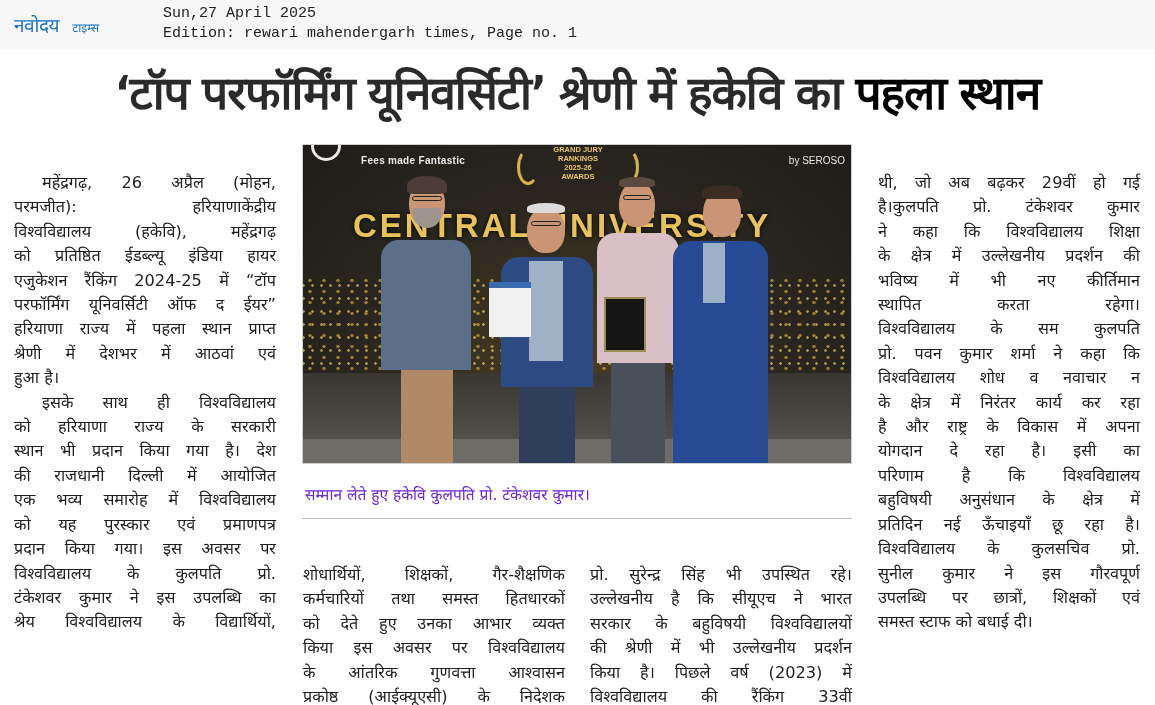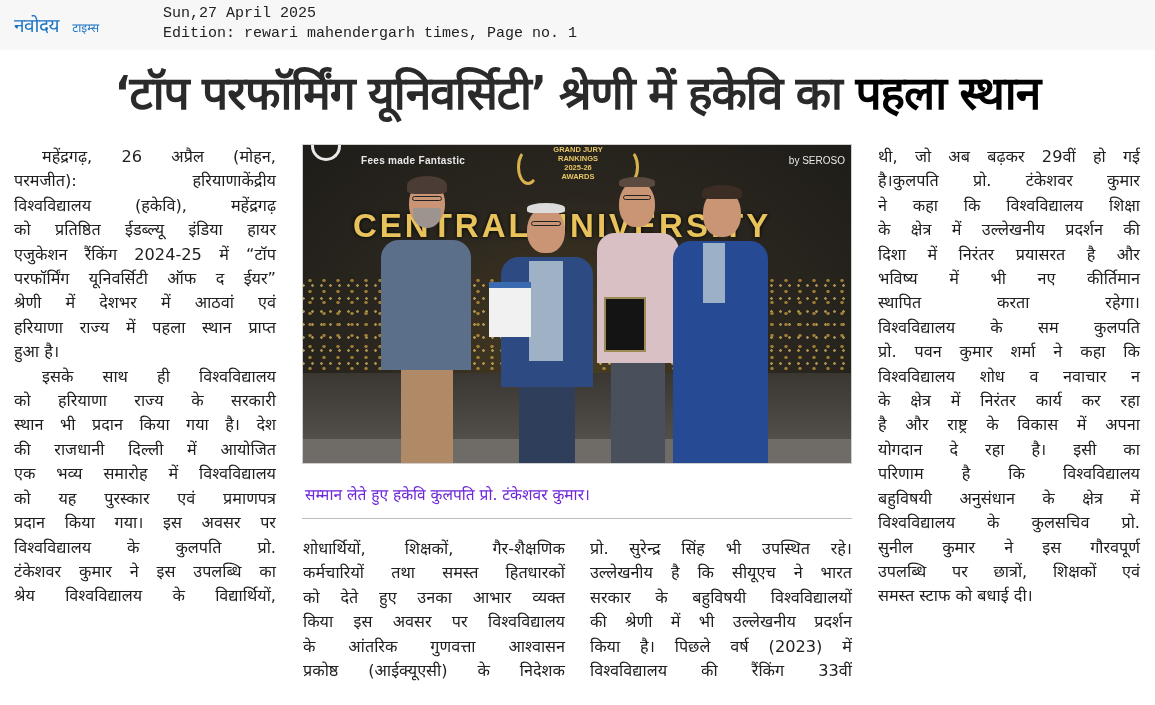--- a/index.html
+++ b/index.html
@@ -8,21 +8,21 @@
 
   .topbar { position: absolute; left: 0; top: 0; width: 1155px; height: 50px; background: #f7f7f7; }
   .logo { position: absolute; left: 14px; top: 12px; display: flex; align-items: baseline; }
   .logo-main { color: #1a74c4; font-weight: normal; font-size: 19px; letter-spacing: -0.5px; font-family: "DejaVu Sans", sans-serif; }
   .logo-sub { color: #1a74c4; font-size: 12px; margin-left: 13px; }
   .meta { position: absolute; left: 163px; top: 4px; font-family: Liberation Mono, monospace; font-size: 15px; line-height: 20px; color: #222; }
 
   .headline { position: absolute; left: 0; top: 58px; width: 1155px; text-align: center; font-family: "DejaVu Sans Condensed", "DejaVu Sans", sans-serif; font-size: 46px; line-height: 70px; color: #2a2a2a; font-stretch: condensed; letter-spacing: -1px; white-space: nowrap; }
   .headline .red { color: #000000; }
 
-  .col { position: absolute; font-family: "DejaVu Sans", sans-serif; font-size: 16.2px; line-height: 24.4px; color: #1e1e1e; text-align: justify; text-align-last: justify; }
+  .col { position: absolute; font-family: "DejaVu Sans", sans-serif; font-size: 16.2px; line-height: 24.4px; color: #1e1e1e; text-align: justify; text-align-last: justify; margin-top: 26px; }
   .col p { display: block; }
   .col .last { text-align-last: left; }
   .col .indent { text-indent: 28px; }
   .col1 { left: 14px; top: 145px; width: 262px; }
   .col2 { left: 303px; top: 537px; width: 262px; }
   .col3 { left: 590px; top: 537px; width: 262px; }
   .col4 { left: 878px; top: 145px; width: 262px; }
 
   .photo { position: absolute; left: 302px; top: 144px; width: 550px; height: 320px; overflow: hidden; background: #2d2a24; border: 1px solid #cfcfcf; }
   .photo .backdrop { position: absolute; inset: 0; background: radial-gradient(ellipse at 50% 70%, #4a3d22 0%, #2a261f 55%, #1f1d19 100%); }
@@ -96,22 +96,22 @@
 
 <h1 class="headline"><span>‘टॉप परफॉर्मिंग यूनिवर्सिटी’ श्रेणी में हकेवि का</span> <span class="red">पहला स्थान</span></h1>
 
 <div class="col col1">
   <p class="indent">महेंद्रगढ़, 26 अप्रैल (मोहन,</p>
   <p>परमजीत): हरियाणाकेंद्रीय</p>
   <p>विश्वविद्यालय (हकेवि), महेंद्रगढ़</p>
   <p>को प्रतिष्ठित ईडब्ल्यू इंडिया हायर</p>
   <p>एजुकेशन रैंकिंग 2024-25 में “टॉप</p>
   <p>परफॉर्मिंग यूनिवर्सिटी ऑफ द ईयर”</p>
+  <p>हरियाणा राज्य में पहला स्थान प्राप्त</p>
   <p>श्रेणी में देशभर में आठवां एवं</p>
-  <p>हरियाणा राज्य में पहला स्थान प्राप्त</p>
   <p class="last">हुआ है।</p>
   <p class="indent">इसके साथ ही विश्वविद्यालय</p>
   <p>को हरियाणा राज्य के सरकारी</p>
   <p>स्थान भी प्रदान किया गया है। देश</p>
   <p>की राजधानी दिल्ली में आयोजित</p>
   <p>एक भव्य समारोह में विश्वविद्यालय</p>
   <p>को यह पुरस्कार एवं प्रमाणपत्र</p>
   <p>प्रदान किया गया। इस अवसर पर</p>
   <p>विश्वविद्यालय के कुलपति प्रो.</p>
   <p>टंकेशवर कुमार ने इस उपलब्धि का</p>
@@ -188,28 +188,28 @@
   <p>की श्रेणी में भी उल्लेखनीय प्रदर्शन</p>
   <p>किया है। पिछले वर्ष (2023) में</p>
   <p>विश्वविद्यालय की रैंकिंग 33वीं</p>
 </div>
 
 <div class="col col4">
   <p>थी, जो अब बढ़कर 29वीं हो गई</p>
   <p>है।कुलपति प्रो. टंकेशवर कुमार</p>
   <p>ने कहा कि विश्वविद्यालय शिक्षा</p>
   <p>के क्षेत्र में उल्लेखनीय प्रदर्शन की</p>
-  <p>दिशा में निरंतर प्रयासरत है और</p>
   <p>भविष्य में भी नए कीर्तिमान</p>
   <p>स्थापित करता रहेगा।</p>
   <p>विश्वविद्यालय के सम कुलपति</p>
   <p>प्रो. पवन कुमार शर्मा ने कहा कि</p>
   <p>विश्वविद्यालय शोध व नवाचार न</p>
   <p>के क्षेत्र में निरंतर कार्य कर रहा</p>
   <p>है और राष्ट्र के विकास में अपना</p>
   <p>योगदान दे रहा है। इसी का</p>
   <p>परिणाम है कि विश्वविद्यालय</p>
   <p>बहुविषयी अनुसंधान के क्षेत्र में</p>
+  <p>प्रतिदिन नई ऊँचाइयाँ छू रहा है।</p>
   <p>विश्वविद्यालय के कुलसचिव प्रो.</p>
   <p>सुनील कुमार ने इस गौरवपूर्ण</p>
   <p>उपलब्धि पर छात्रों, शिक्षकों एवं</p>
   <p class="last">समस्त स्टाफ को बधाई दी।</p>
 </div>
 
 </body></html>

